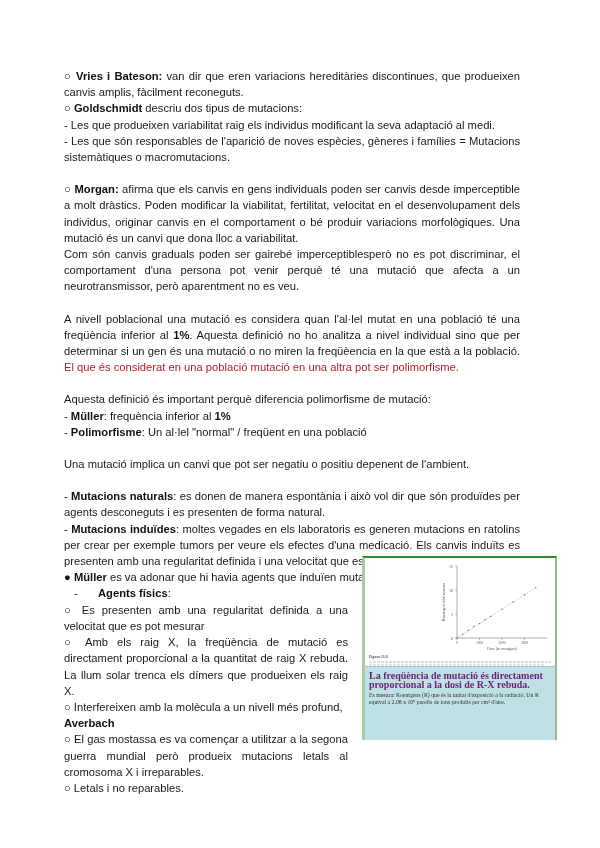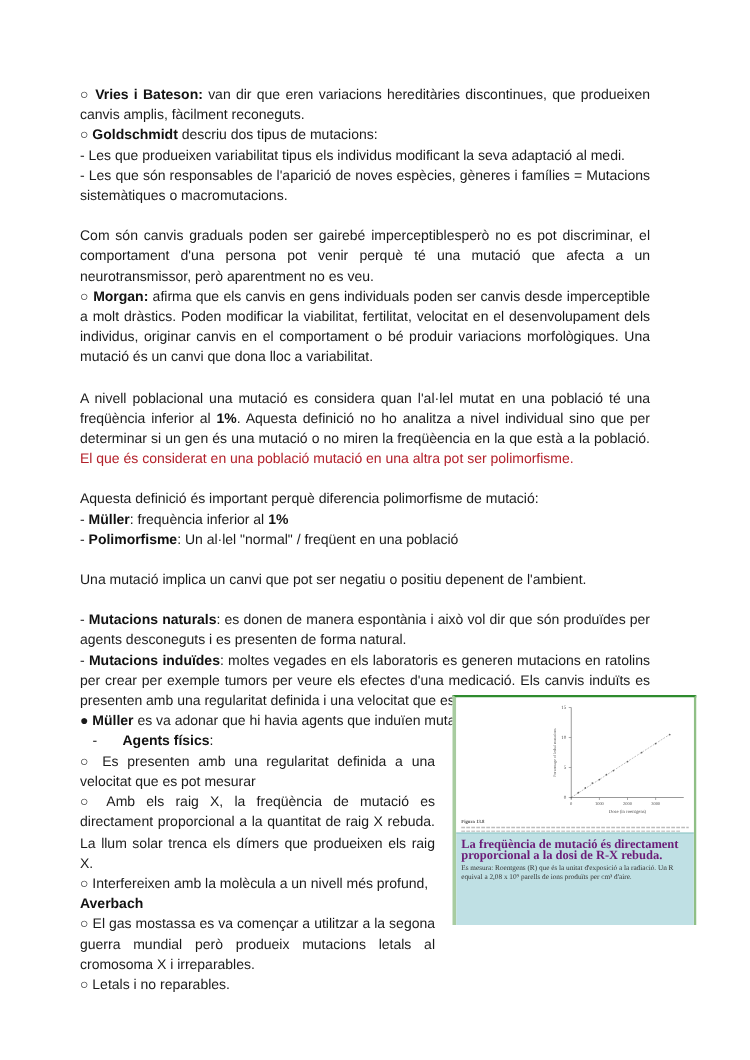--- a/index.html
+++ b/index.html
@@ -27,29 +27,29 @@
 
 <div class="page">
   <p class="j">
     <span>○</span>
     <b>Vries i Bateson:</b><span> van dir que eren variacions hereditàries discontinues, que produeixen canvis amplis, fàcilment reconeguts.</span>
   </p>
   <p>
     <span>○</span>
     <b>Goldschmidt</b><span> descriu dos tipus de mutacions:</span>
   </p>
-  <p class="j">- Les que produeixen variabilitat tipus els individus modificant la seva adaptació al medi.</p>
+  <p class="j">- Les que produeixen variabilitat raig els individus modificant la seva adaptació al medi.</p>
   <p class="j">- Les que són responsables de l'aparició de noves espècies, gèneres i famílies = Mutacions sistemàtiques o macromutacions.</p>
   <div class="gap"></div>
 
-  <p class="j">Com són canvis graduals poden ser gairebé imperceptiblesperò no es pot discriminar, el comportament d'una persona pot venir perquè té una mutació que afecta a un neurotransmissor, però aparentment no es veu.</p>
   <p class="j">
     <span>○</span>
     <b>Morgan:</b><span> afirma que els canvis en gens individuals poden ser canvis desde imperceptible a molt dràstics. Poden modificar la viabilitat, fertilitat, velocitat en el desenvolupament dels individus, originar canvis en el comportament o bé produir variacions morfològiques. Una mutació és un canvi que dona lloc a variabilitat.</span>
   </p>
+  <p class="j">Com són canvis graduals poden ser gairebé imperceptiblesperò no es pot discriminar, el comportament d'una persona pot venir perquè té una mutació que afecta a un neurotransmissor, però aparentment no es veu.</p>
   <div class="gap"></div>
 
   <p class="j">
     <span>A nivell poblacional una mutació es considera quan l'al·lel mutat en una població té una freqüència inferior al </span><b>1%</b><span>. Aquesta definició no ho analitza a nivel individual sino que per determinar si un gen és una mutació o no miren la freqüèencia en la que està a la població.</span>
     <span class="red">El que és considerat en una població mutació en una altra pot ser polimorfisme.</span>
   </p>
   <div class="gap"></div>
 
   <p> Aquesta definició és important perquè diferencia polimorfisme de mutació:</p>
   <p>

